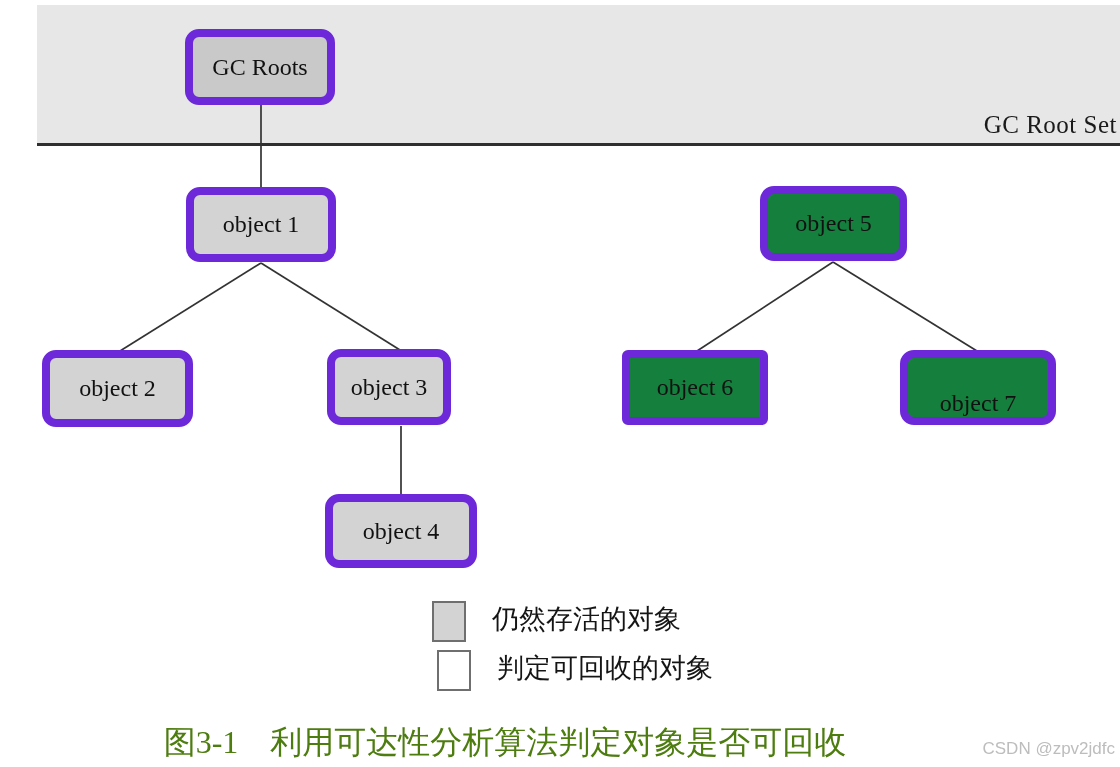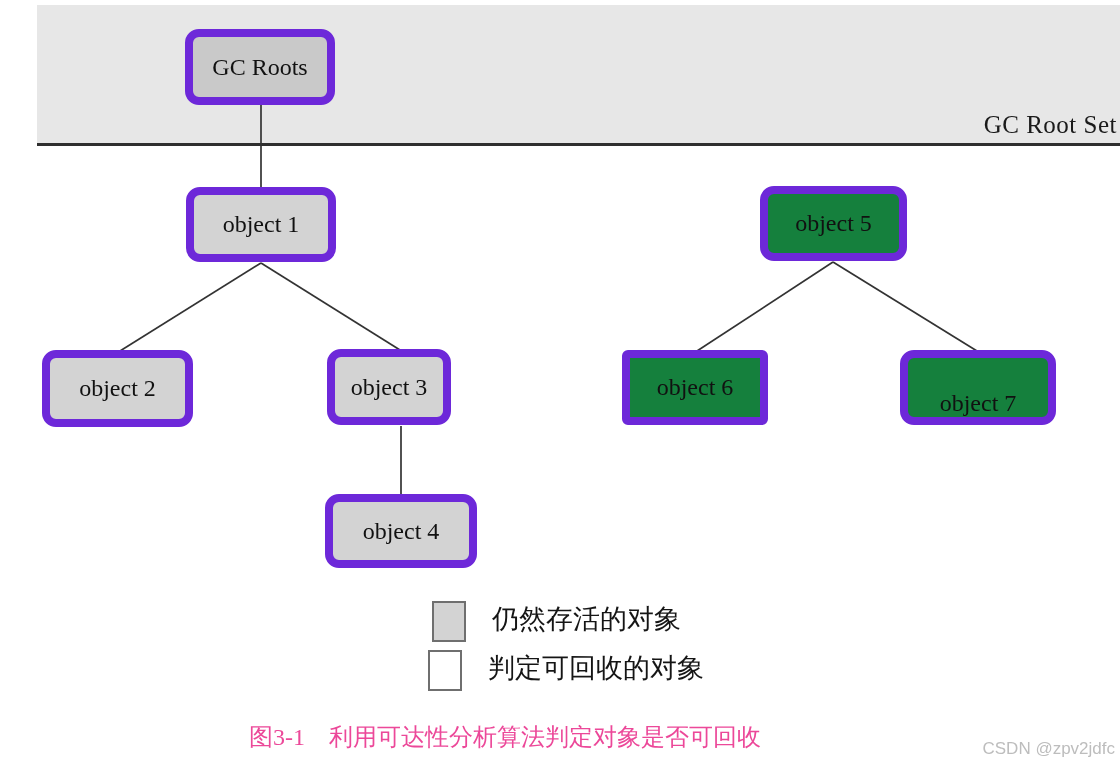--- a/index.html
+++ b/index.html
@@ -32,29 +32,29 @@
   #n-o1      { left:186px; top:187px; width:150px; height:75px; }
   #n-o2      { left:42px;  top:350px; width:151px; height:77px; }
   #n-o3      { left:327px; top:349px; width:124px; height:76px; }
   #n-o4      { left:325px; top:494px; width:152px; height:74px; }
   #n-o5      { left:760px; top:186px; width:147px; height:75px; }
   #n-o6      { left:622px; top:350px; width:146px; height:75px;border-radius:6px; }
   #n-o7      { left:900px; top:350px; width:156px; height:75px;align-items:flex-end; }
   
   .legend-row { position:absolute; display:flex; align-items:flex-start;padding-left:28px; }
   #legend-alive { left:404px; top:601px; }
-  #legend-dead  { left:400px; top:650px; }
+  #legend-dead  { left:409px; top:650px; }
   .swatch { width:30px; height:37px; border:2.5px solid #6f6f6f; box-sizing:content-box; }
   .swatch.alive { background:#d3d3d3; }
   .swatch.dead  { background:#ffffff; }
   .legend-label { margin-left:26px; font-size:27px; color:#151515; white-space:nowrap; }
   
   .caption {
     position:absolute; left:505px; top:721px; transform:translateX(-50%);
-    font-size:24px; color:#ec4899; white-space:nowrap;
+    font-size:32px; color:#4d7c0f; white-space:nowrap;
   }
   .watermark {
     position:absolute; right:5px; top:739px;
     font-family:"Liberation Sans","DejaVu Sans",sans-serif;
     font-size:17px; color:#bdbdbd;
   }
 </style>
 </head>
 <body>
 

